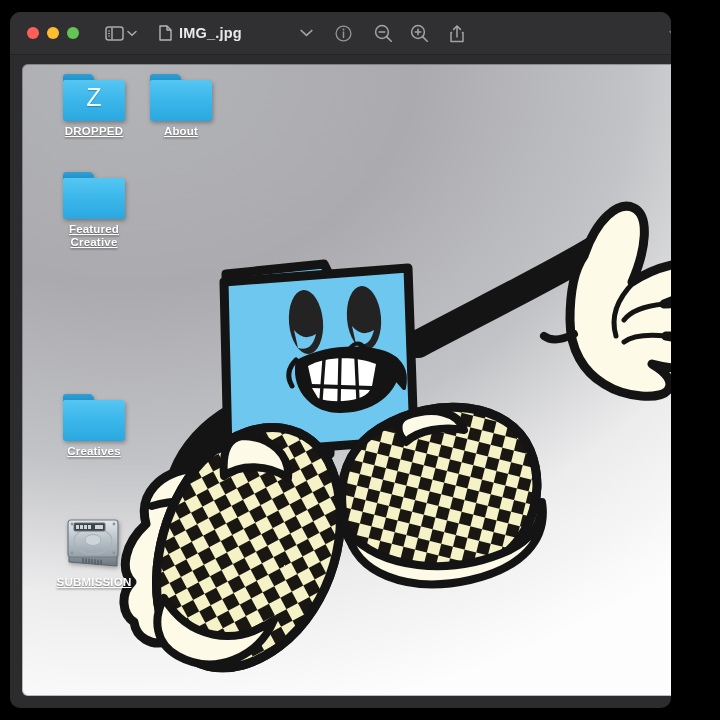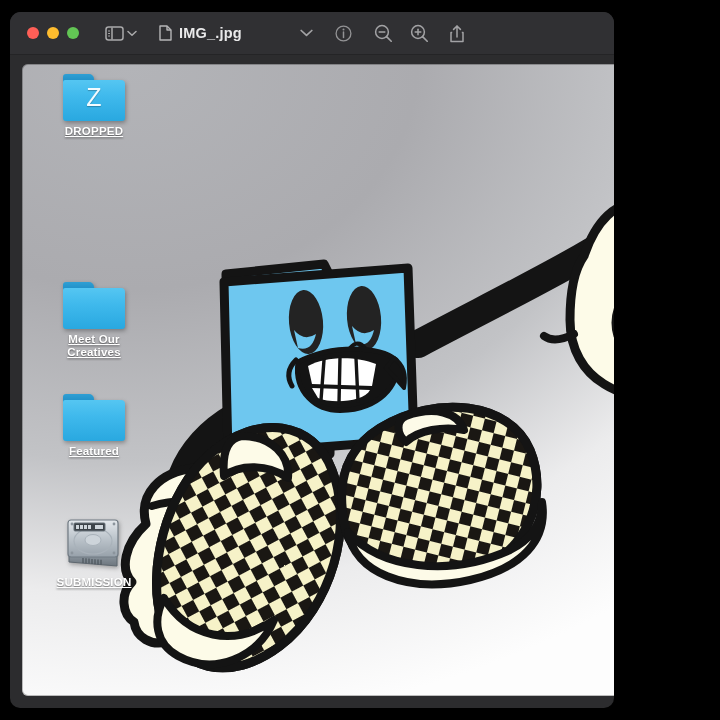--- a/index.html
+++ b/index.html
@@ -1,19 +1,19 @@
 <!DOCTYPE html>
 <html><head>
 <meta charset="utf-8">
 <style>
   html,body{margin:0;padding:0;background:#000;}
   body{width:720px;height:720px;overflow:hidden;font-family:"Liberation Sans",sans-serif;}
 
   #window{
-    position:absolute; left:10px; top:12px; width:604px; height:696px;
+    position:absolute; left:10px; top:12px; width:661px; height:696px;
     background:#2c2c2e; border-radius:11px 11px 10px 10px;
     box-shadow:0 6px 22px rgba(0,0,0,.55);
     overflow:hidden;
   }
 
   
   #titlebar{
     position:absolute; left:0; top:0; width:100%; height:42px;
     background:#303033; display:flex; align-items:center;
     border-bottom:1px solid #242426;
@@ -275,37 +275,44 @@
 
     <div class="icon-item" style="left:30px; top:10px;">
       <div class="folder">
         <div class="tab"></div>
           <div class="body"></div>
         <div class="zed">Z</div>
       </div>
       <div class="lbl">DROPPED</div>
     </div>
 
-
-
-
-    <div class="icon-item" style="left:30px; top:218px;">
+    <div class="icon-item" style="left:117px; top:10px;">
       <div class="folder">
           <div class="tab"></div>
           <div class="body"></div>
         </div>
-      <div class="lbl">Meet Our Creatives</div>
-    </div>
+      <div class="lbl">About</div>
+    </div>
+
+    <div class="icon-item" style="left:30px; top:108px;">
+      <div class="folder">
+          <div class="tab"></div>
+          <div class="body"></div>
+        </div>
+      <div class="lbl">Featured Creative</div>
+    </div>
+
+
 
     <div class="icon-item" style="left:30px; top:330px;">
       <div class="folder">
           <div class="tab"></div>
           <div class="body"></div>
         </div>
-      <div class="lbl">Featured</div>
+      <div class="lbl">Creatives</div>
     </div>
 
     <div class="icon-item" style="left:26px; top:452px; width:92px;">
       <div class="hdd">
         <svg width="58" height="56" viewBox="0 0 58 56">
           <defs>
             <linearGradient id="hdTop" x1="0" y1="0" x2="0" y2="1">
               <stop offset="0" stop-color="#e4e8ec"></stop>
                 <stop offset="0.5" stop-color="#bcc4cb"></stop>
               <stop offset="1" stop-color="#97a1aa"></stop>

